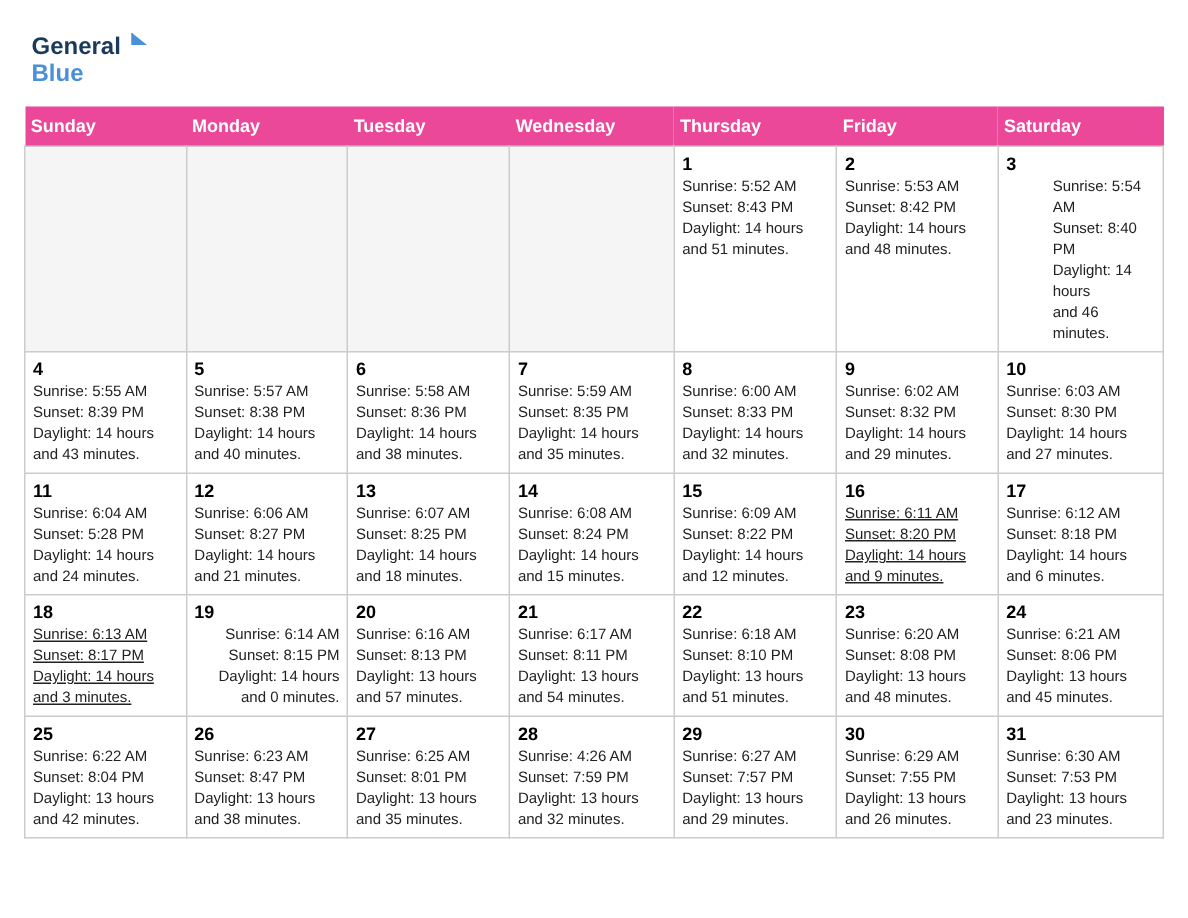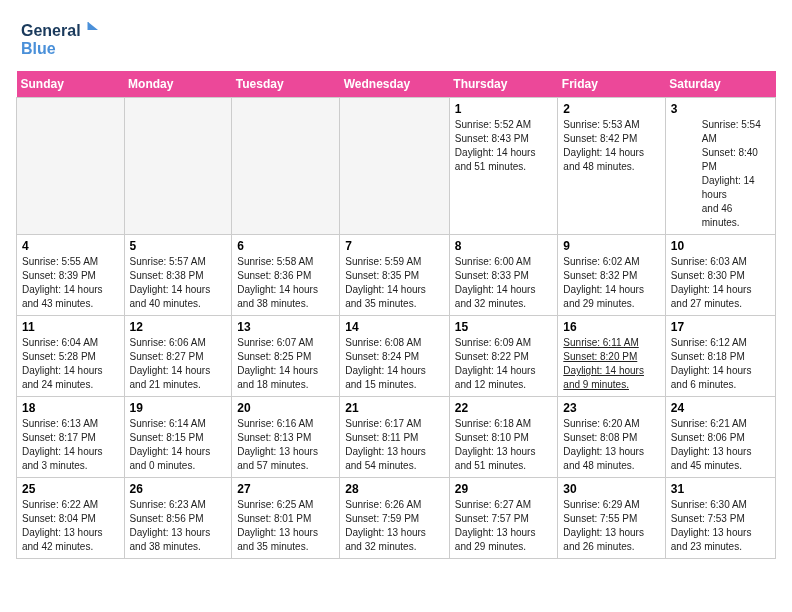--- a/index.html
+++ b/index.html
@@ -224,28 +224,28 @@
           <span class="day-num">17</span>
           <div class="day-info" style="white-space: pre-line;">Sunrise: 6:12 AM
 Sunset: 8:18 PM
 Daylight: 14 hours
 and 6 minutes.</div>
         </td>
       </tr>
       <tr>
         <td>
           <span class="day-num">18</span>
-          <div class="day-info" style="white-space: pre-line;">Sunrise: 6:13 AM
+          <div class="day-info" style="white-space: pre-line; text-decoration: underline;">Sunrise: 6:13 AM
 Sunset: 8:17 PM
 Daylight: 14 hours
 and 3 minutes.</div>
         </td>
         <td>
           <span class="day-num">19</span>
-          <div class="day-info" style="white-space: pre-line;">Sunrise: 6:14 AM
+          <div class="day-info" style="white-space: pre-line; text-align: right;">Sunrise: 6:14 AM
 Sunset: 8:15 PM
 Daylight: 14 hours
 and 0 minutes.</div>
         </td>
         <td>
           <span class="day-num">20</span>
           <div class="day-info" style="white-space: pre-line;">Sunrise: 6:16 AM
 Sunset: 8:13 PM
 Daylight: 13 hours
 and 57 minutes.</div>
@@ -283,34 +283,34 @@
         <td>
           <span class="day-num">25</span>
           <div class="day-info" style="white-space: pre-line;">Sunrise: 6:22 AM
 Sunset: 8:04 PM
 Daylight: 13 hours
 and 42 minutes.</div>
         </td>
         <td>
           <span class="day-num">26</span>
           <div class="day-info" style="white-space: pre-line;">Sunrise: 6:23 AM
-Sunset: 8:56 PM
+Sunset: 8:47 PM
 Daylight: 13 hours
 and 38 minutes.</div>
         </td>
         <td>
           <span class="day-num">27</span>
           <div class="day-info" style="white-space: pre-line;">Sunrise: 6:25 AM
 Sunset: 8:01 PM
 Daylight: 13 hours
 and 35 minutes.</div>
         </td>
         <td>
           <span class="day-num">28</span>
-          <div class="day-info" style="white-space: pre-line;">Sunrise: 6:26 AM
+          <div class="day-info" style="white-space: pre-line;">Sunrise: 4:26 AM
 Sunset: 7:59 PM
 Daylight: 13 hours
 and 32 minutes.</div>
         </td>
         <td>
           <span class="day-num">29</span>
           <div class="day-info" style="white-space: pre-line;">Sunrise: 6:27 AM
 Sunset: 7:57 PM
 Daylight: 13 hours
 and 29 minutes.</div>

